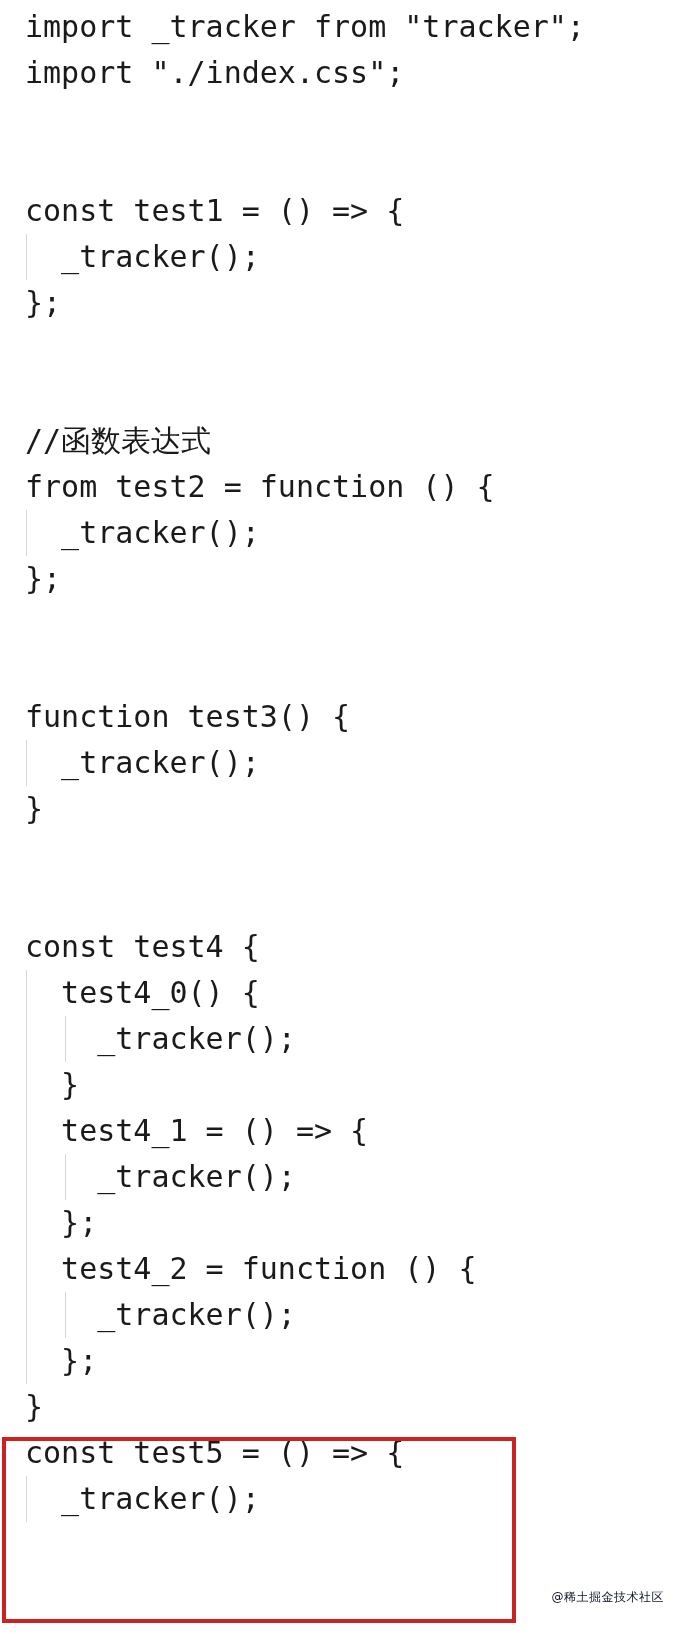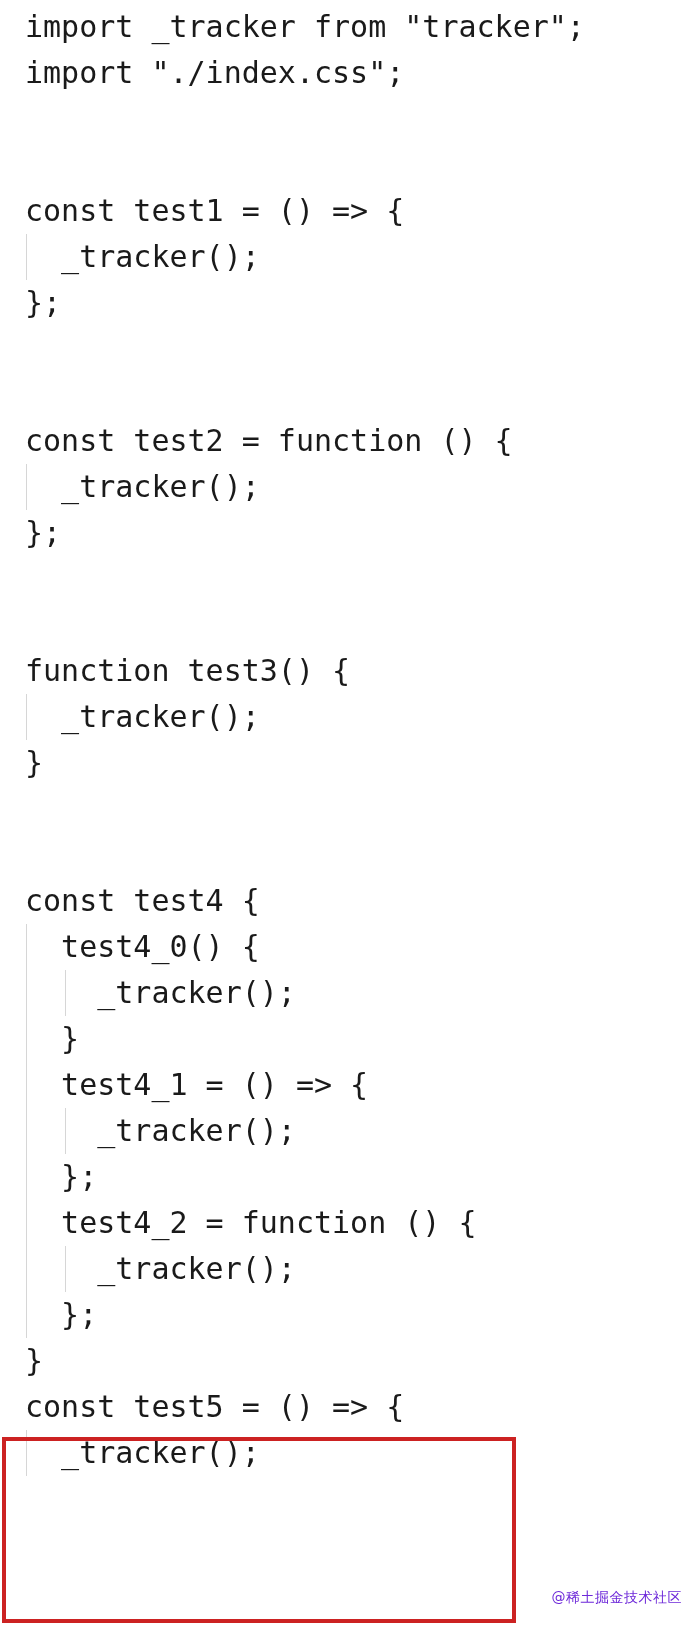--- a/index.html
+++ b/index.html
@@ -66,45 +66,46 @@
     top: 1437px;
     width: 514px;
     height: 186px;
     border: 4px solid #cc2222;
     box-sizing: border-box;
     pointer-events: none;
   }
 
   #watermark {
     position: absolute;
-    right: 0;
+    right: 18px;
     top: 1589px;
     font-family: "DejaVu Sans", "Liberation Sans", sans-serif;
-    font-size: 14px;
-    color: #6d28d9;
+    font-size: 12px;
+    color: #0f172a;
     letter-spacing: 0.5px;
     white-space: nowrap;
   }
 </style>
 </head>
 <body>
 
 <div id="code-editor">
 
   <div class="code-lines">
       <div class="code-line"><span>import _tracker from "tracker";</span></div>
       <div class="code-line"><span>import "./index.css";</span></div>
       <div class="code-line blank"><span></span></div>
       <div class="code-line blank"><span></span></div>
       <div class="code-line"><span>const test1 = () =&gt; {</span></div>
       <div class="code-line"><span class="guide g1"></span><span>  _tracker();</span></div>
       <div class="code-line"><span>};</span></div>
       <div class="code-line blank"><span></span></div>
       <div class="code-line blank"><span></span></div>
-      <div class="code-line"><span>const test2 = function () {</span></div>
+      <div class="code-line"><span>//函数表达式</span></div>
+      <div class="code-line"><span>from test2 = function () {</span></div>
       <div class="code-line"><span class="guide g1"></span><span>  _tracker();</span></div>
       <div class="code-line"><span>};</span></div>
       <div class="code-line blank"><span></span></div>
       <div class="code-line blank"><span></span></div>
       <div class="code-line"><span>function test3() {</span></div>
       <div class="code-line"><span class="guide g1"></span><span>  _tracker();</span></div>
       <div class="code-line"><span>}</span></div>
       <div class="code-line blank"><span></span></div>
       <div class="code-line blank"><span></span></div>
       <div class="code-line"><span>const test4 {</span></div>

